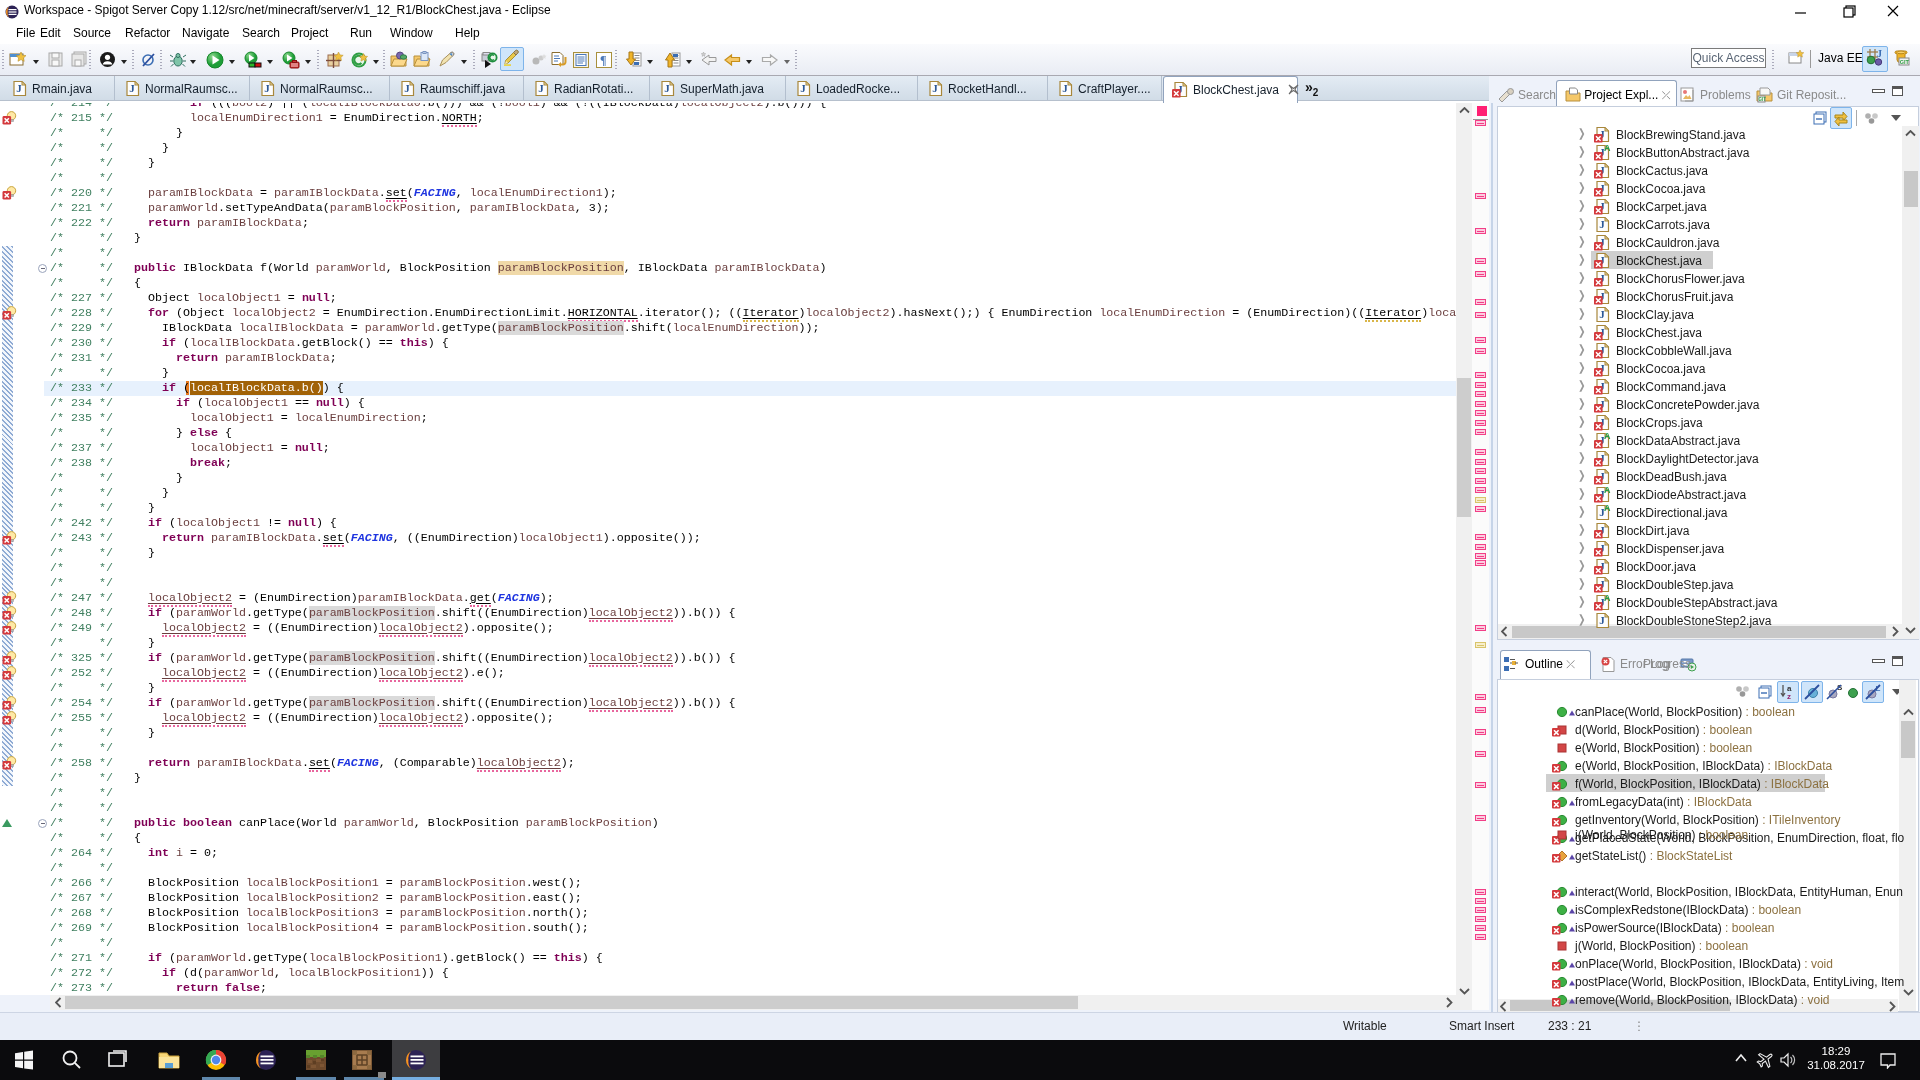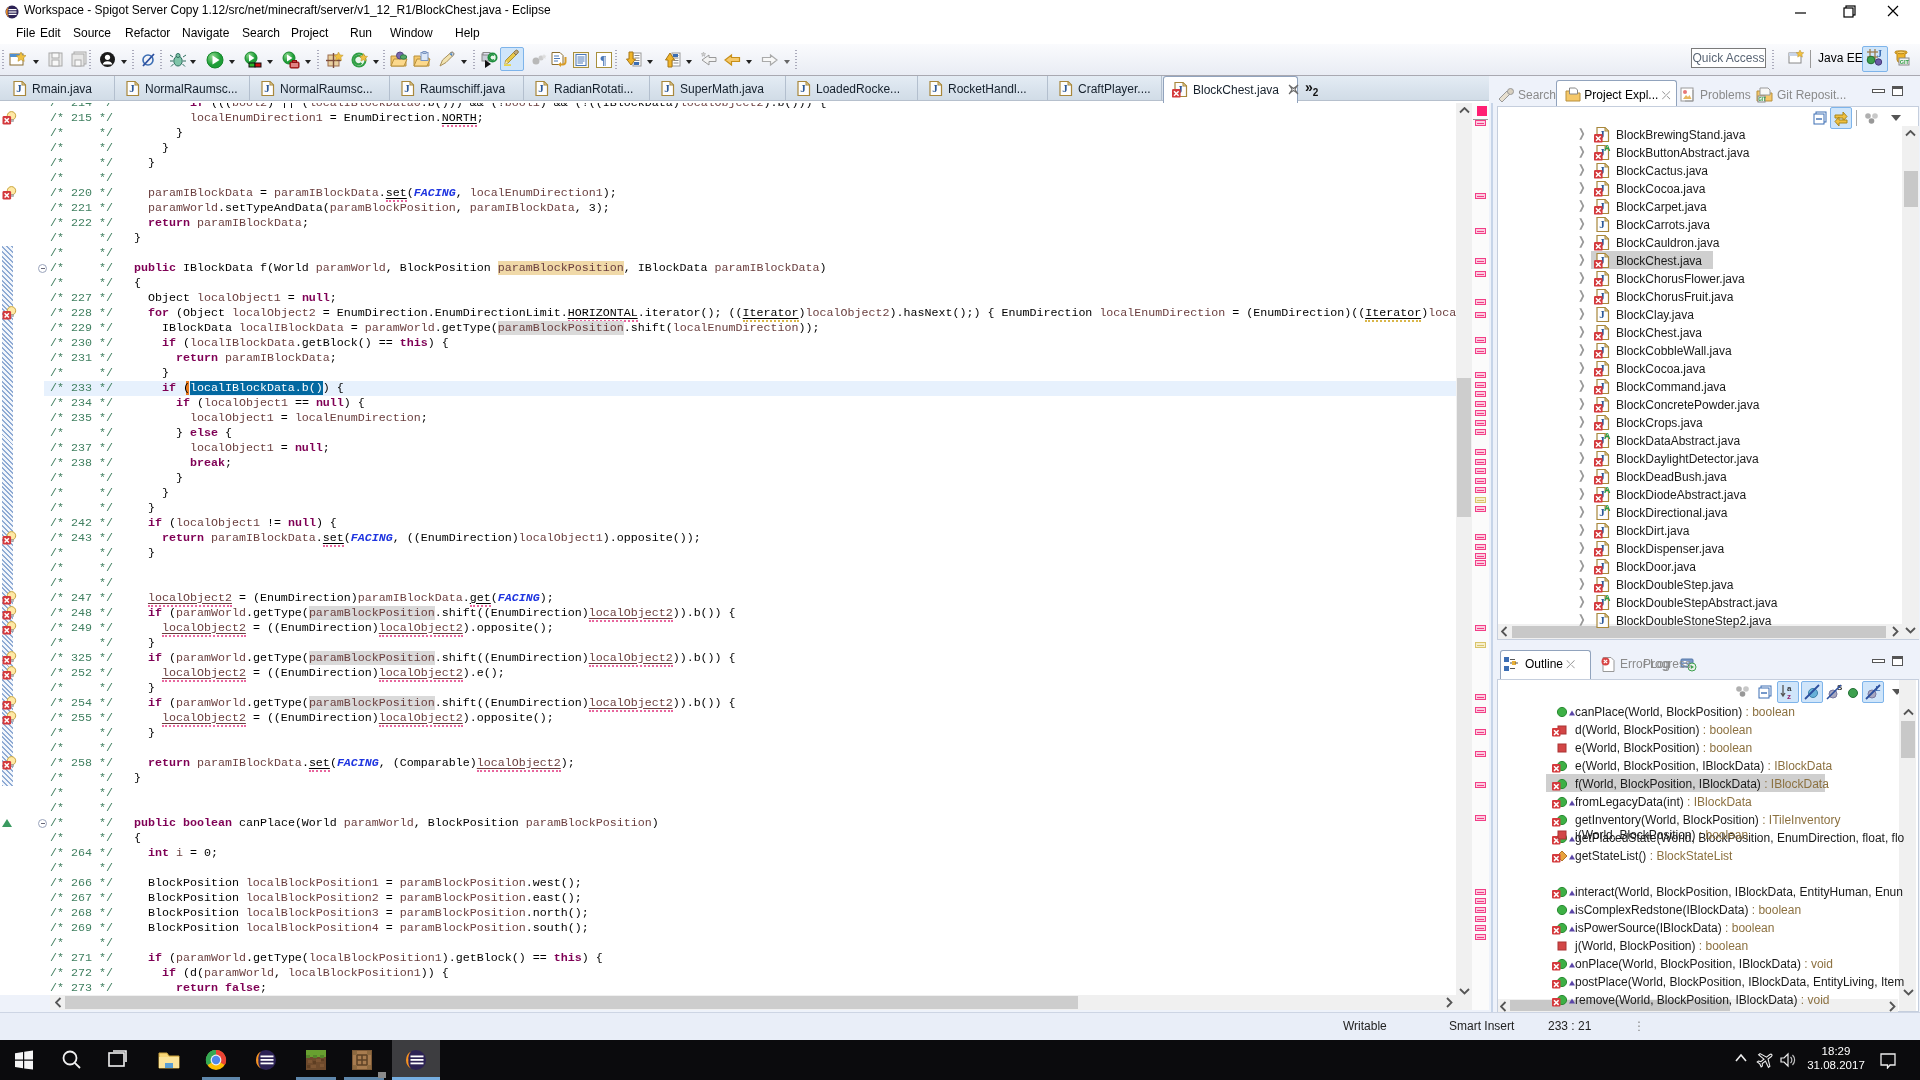--- a/index.html
+++ b/index.html
@@ -41,21 +41,21 @@
 #curline { position:absolute; left:44px; top:277.5px; width:1412px; height:15px; background:#e7f1fd; }
 #codepane { position:absolute; left:50px; top:-7.5px; font-family:"Liberation Mono",monospace; font-size:11.667px; line-height:15px; white-space:pre; color:#000; }
 .c { color:#3f7f5f; }
 .k { color:#7f0055; font-weight:bold; }
 .v { color:#6a3e3e; }
 .F { color:#1f35e0; font-weight:bold; font-style:italic; }
 .u { text-decoration:underline; text-underline-offset:2px; text-decoration-thickness:1px; border-bottom:2px dotted #e8669e; }
 .uy { text-decoration:underline; text-underline-offset:2px; text-decoration-thickness:1px; border-bottom:2px dotted #d9b64a; }
 .occ { background:#dadada; }
 .occw { background:#f0d9a8; }
-.sel { background:#0369a1; color:#fff; }
+.sel { background:#a16207; color:#fff; }
 #caretbar { position:absolute; left:186px; top:278px; width:2.5px; height:14px; background:#e87a1e; }
 
 #vscroll { position:absolute; left:1456px; top:103px; width:16px; height:907px; background:#f0f0f0; }
 #vthumb { position:absolute; left:1457px; top:378px; width:14px; height:139px; background:#cdcdcd; }
 #hscroll { position:absolute; left:50px; top:995px; width:1406px; height:15px; background:#f0f0f0; }
 #hthumb { position:absolute; left:65px; top:996px; width:1013px; height:13px; background:#cdcdcd; }
 #ruler { position:absolute; left:1472px; top:103px; width:17px; height:907px; background:#fbfbfb; }
 #rtop { position:absolute; left:1477px; top:106px; width:10px; height:10px; background:#ff1f72; }
 #rline { position:absolute; left:1473px; top:119px; width:15px; height:1px; background:#999; }
 .rmark { position:absolute; left:1475px; width:11px; height:6px; border:1px solid #f23f87; background:#fccce0; }

